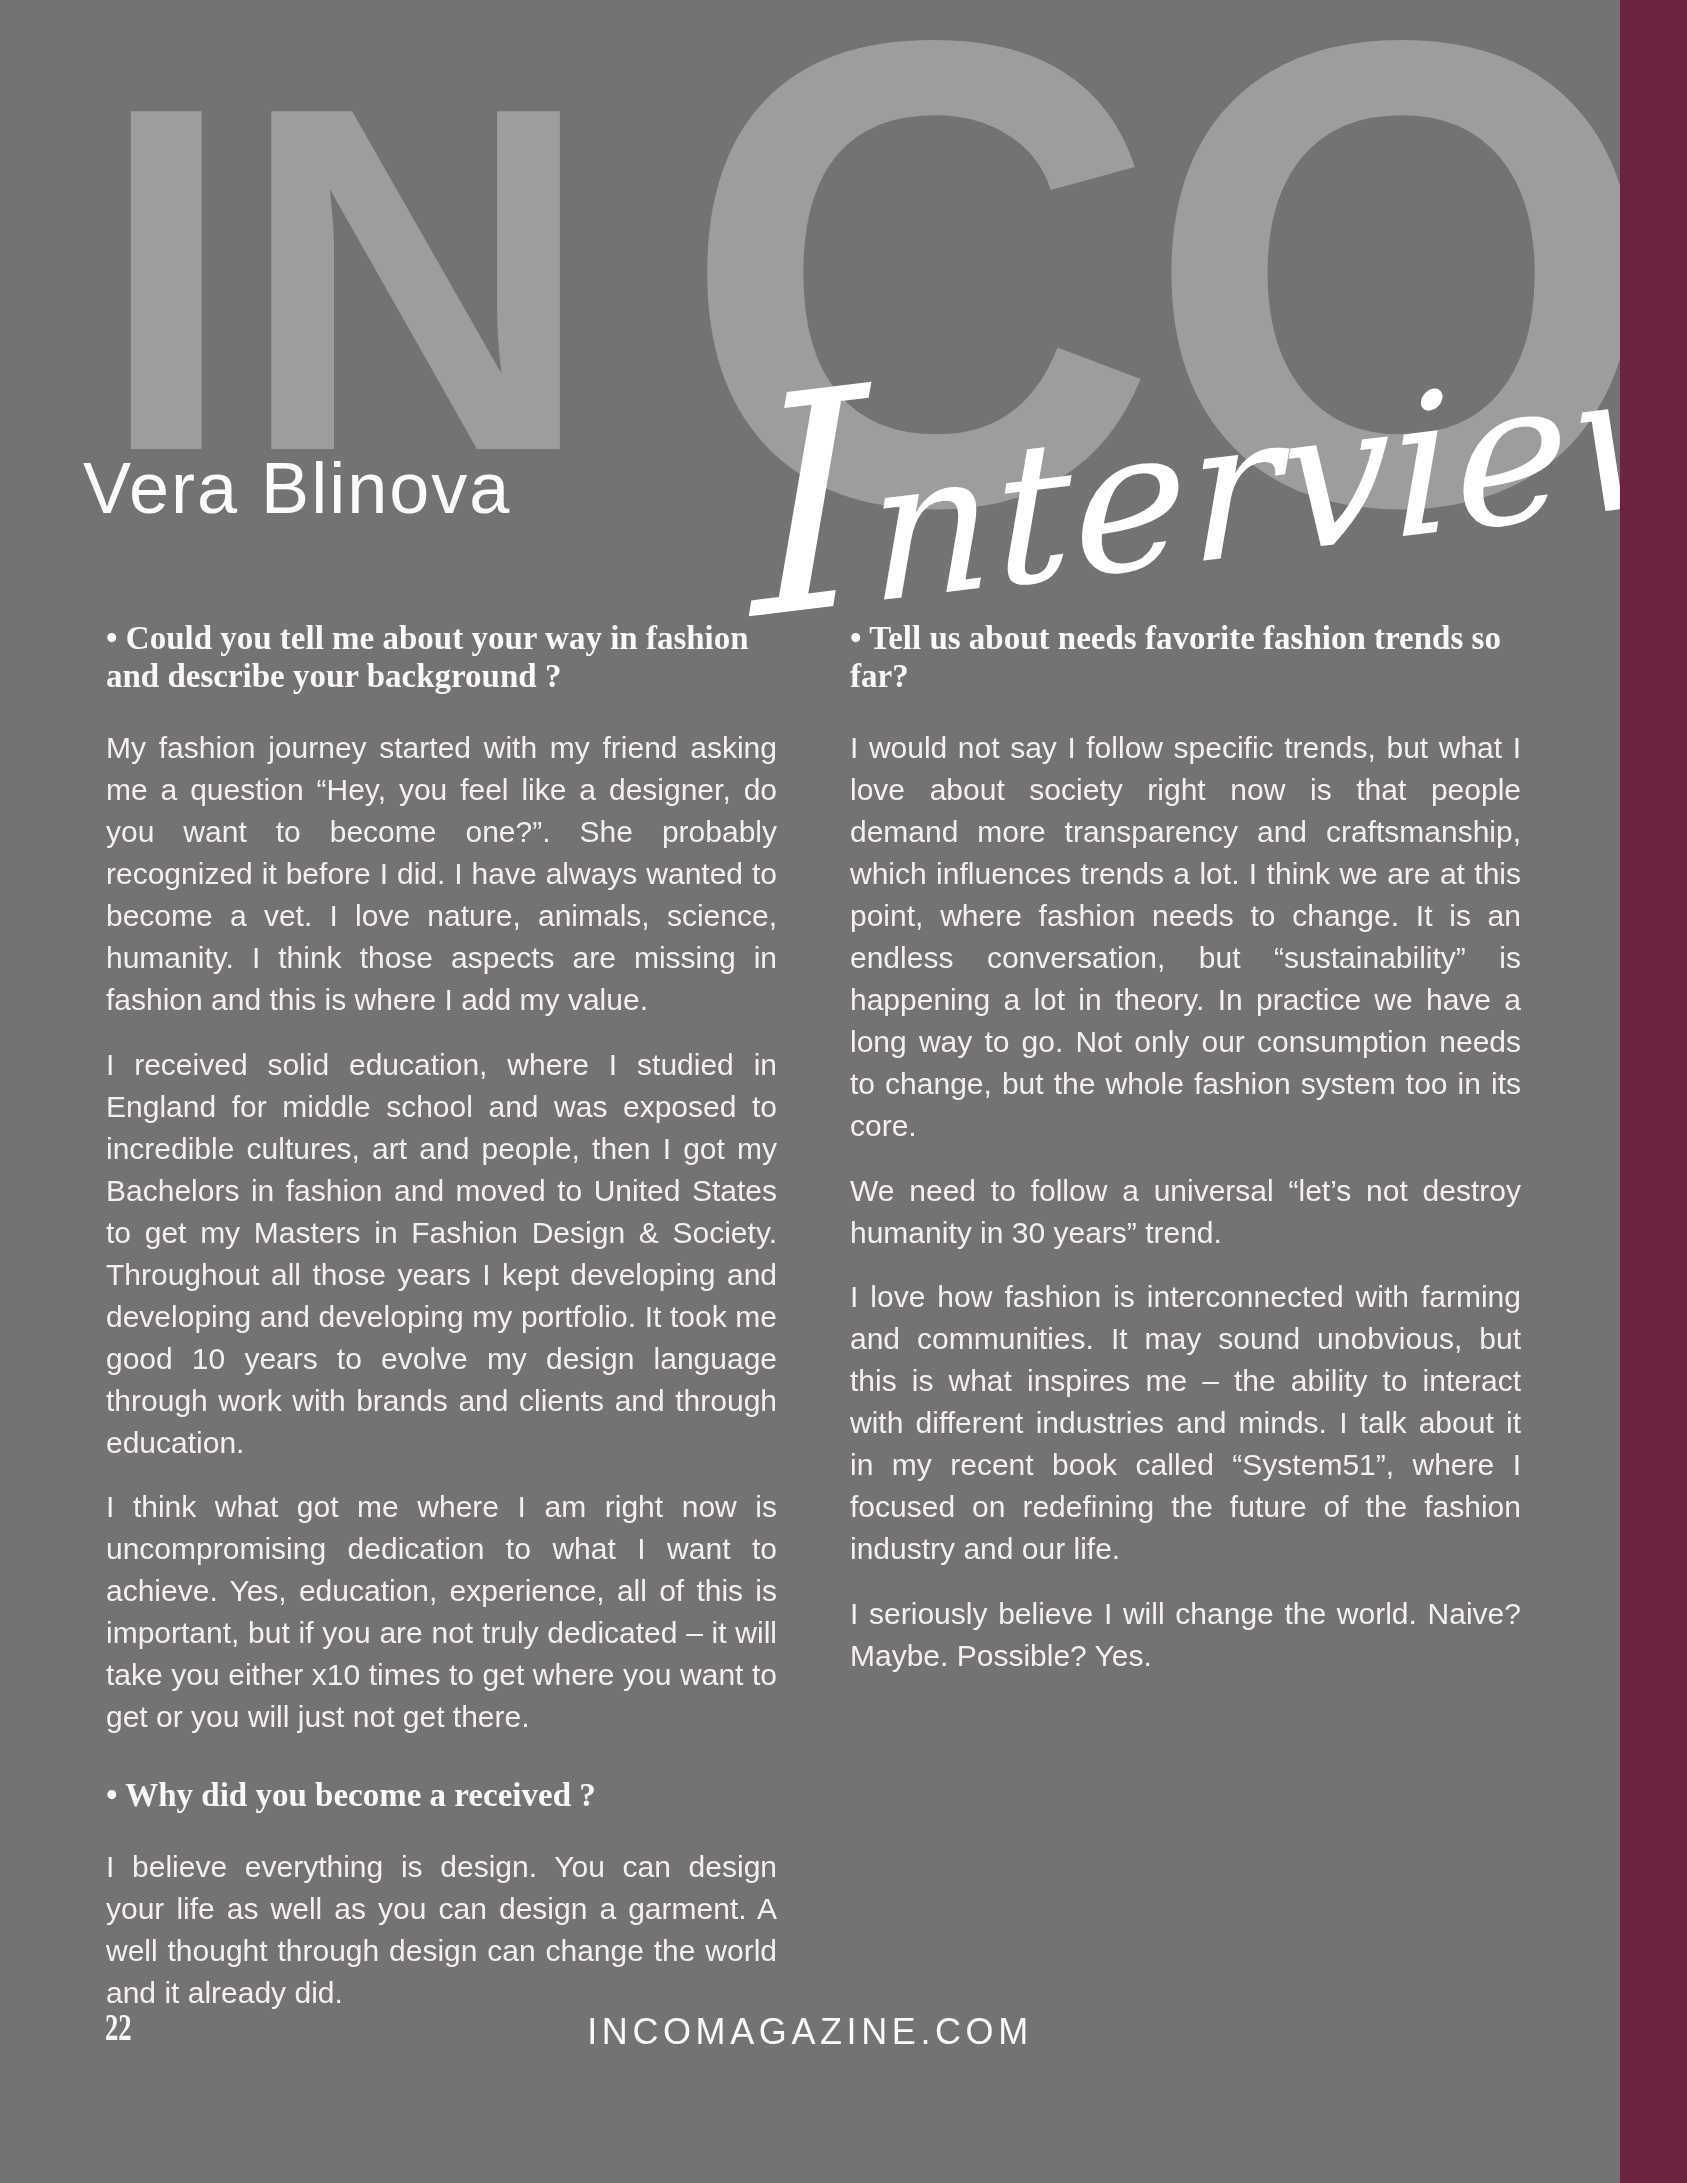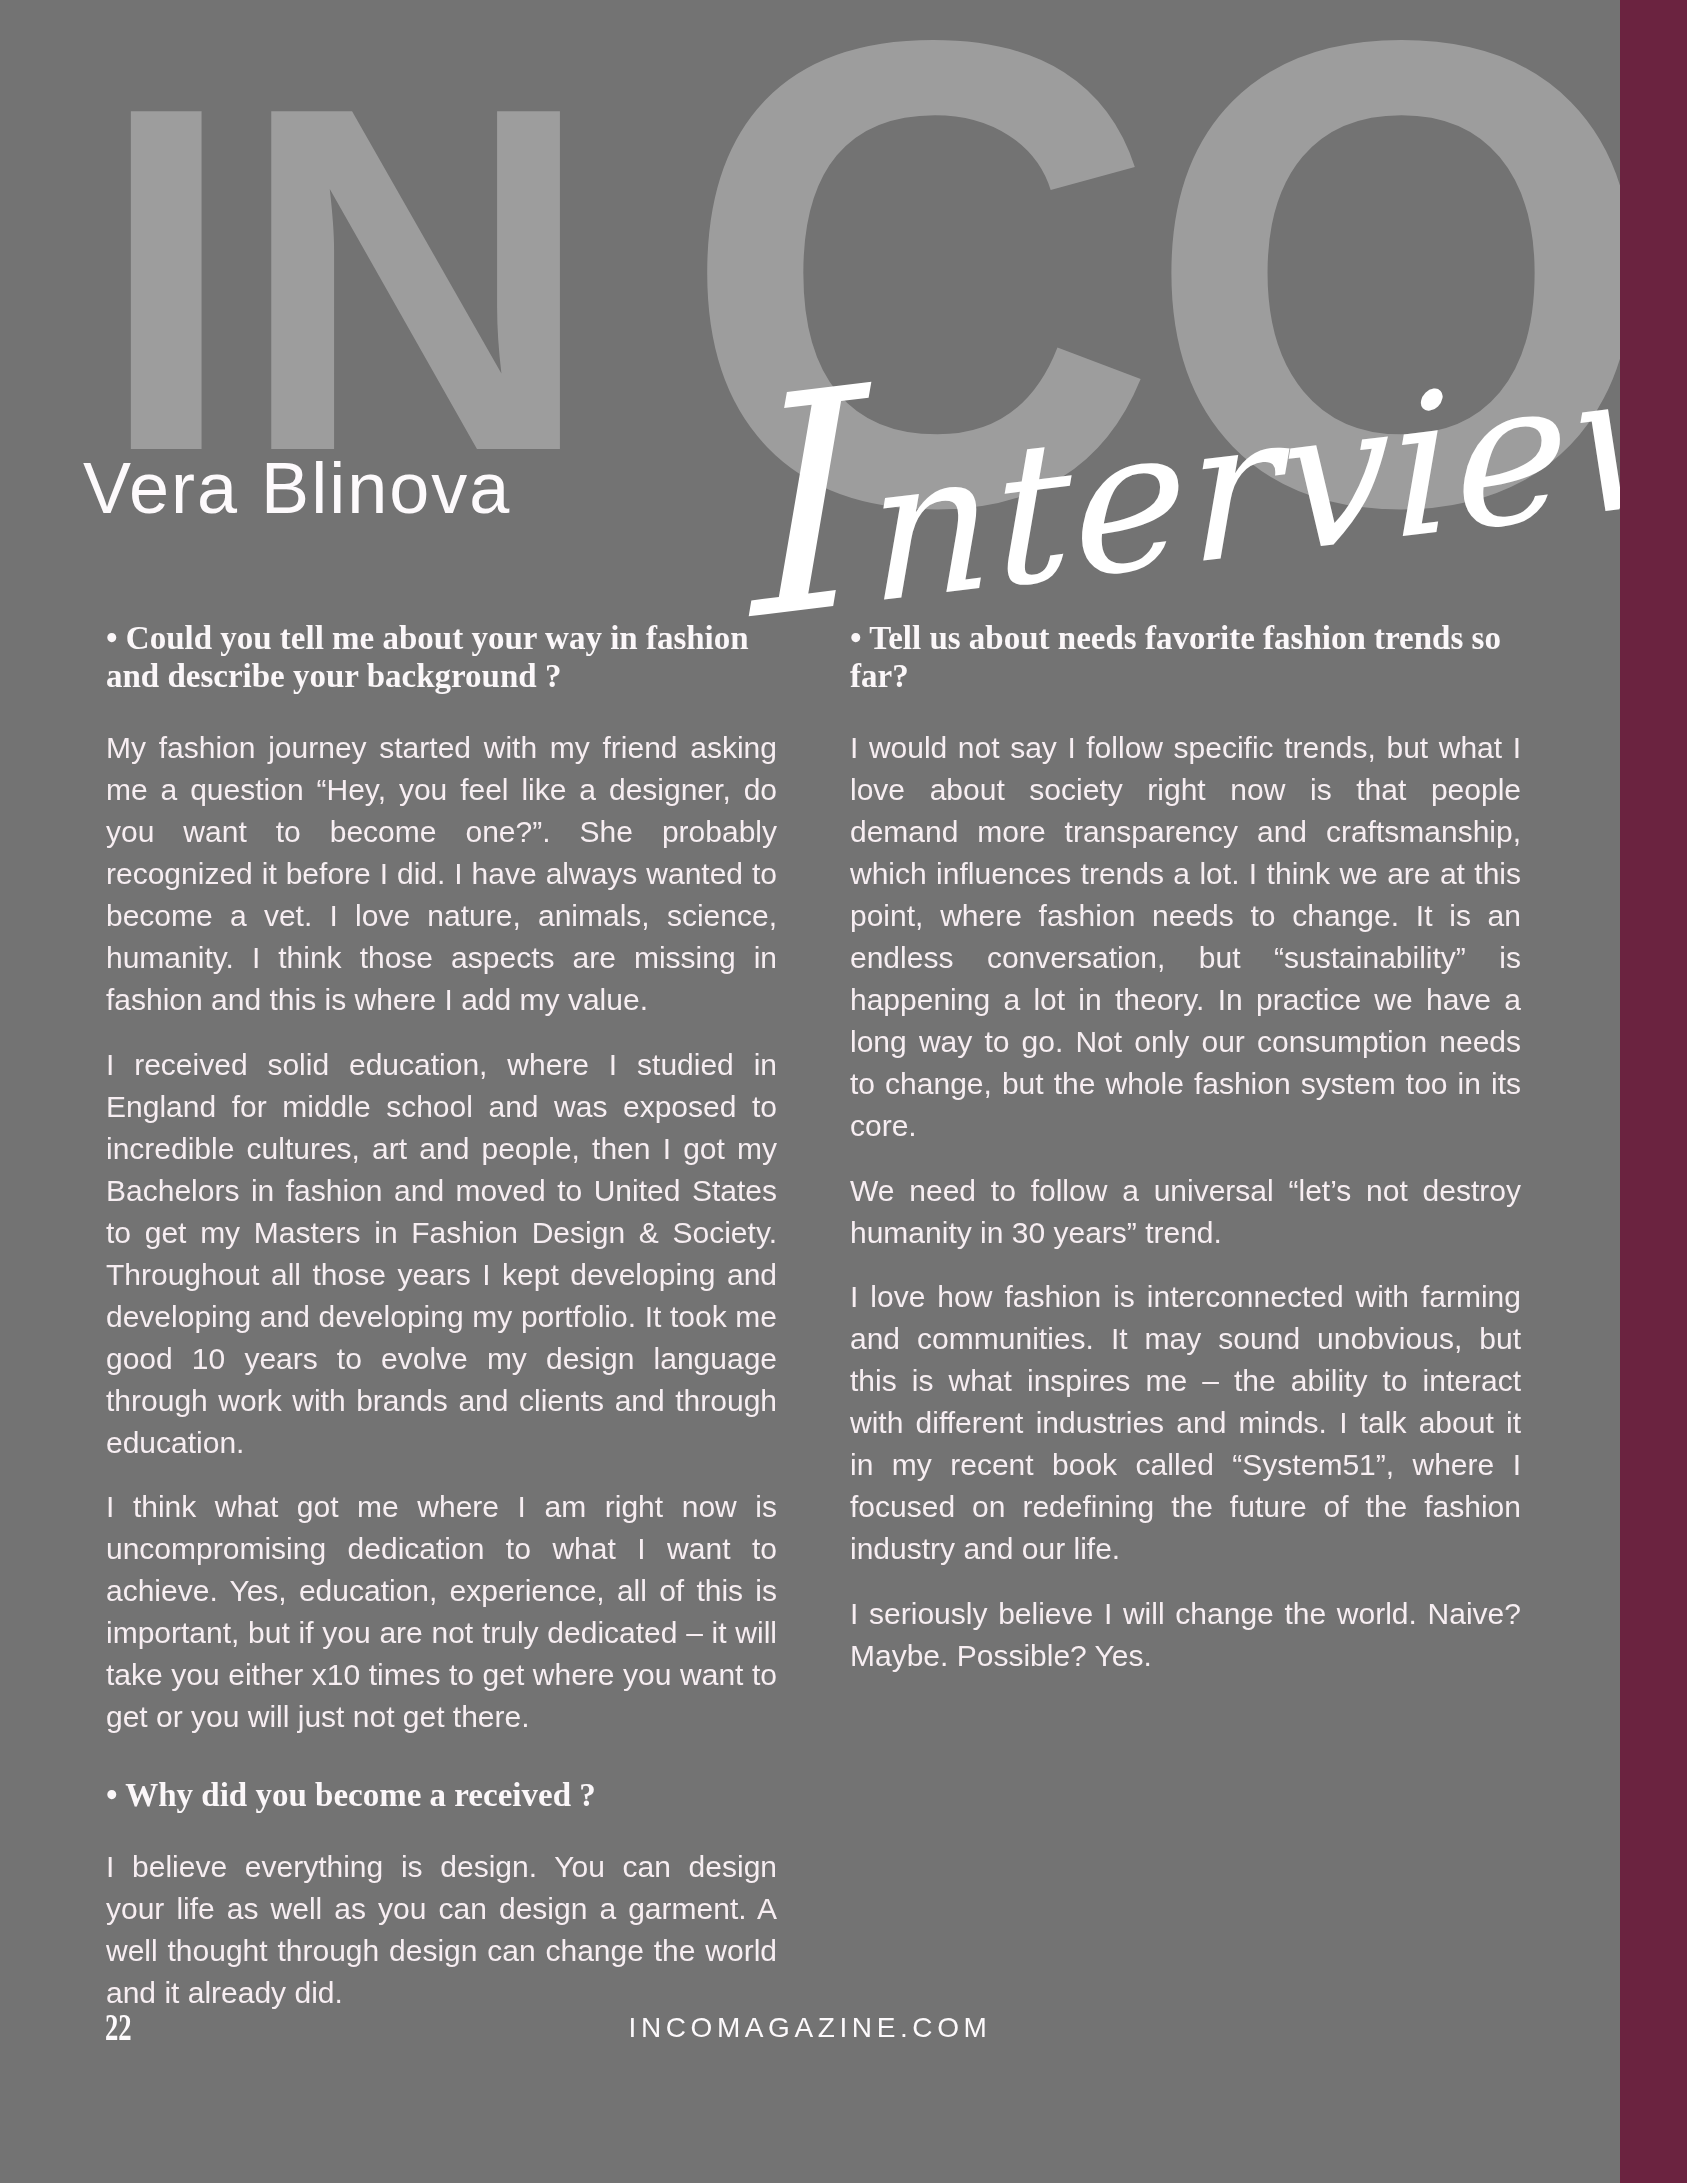--- a/index.html
+++ b/index.html
@@ -81,21 +81,21 @@
     color:#fdfafc;
     transform:scaleX(0.72);
     transform-origin:left center;
     line-height:1;
   }
   .site{
     position:absolute;
     left:0; top:2014px;
     width:100%;
     text-align:center;
-    font-size:28px;
+    font-size:36px;
     font-weight:300;
     letter-spacing:4.6px;
     color:#fdfafc;
     line-height:1;
   }
 </style>
 </head>
 <body>
 
 <div class="page">

